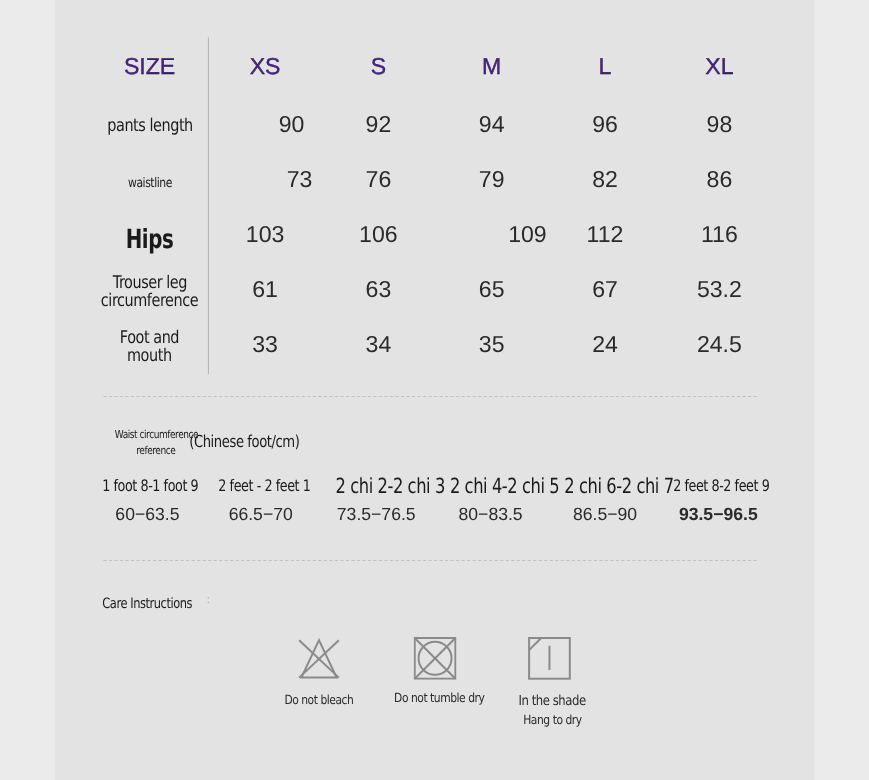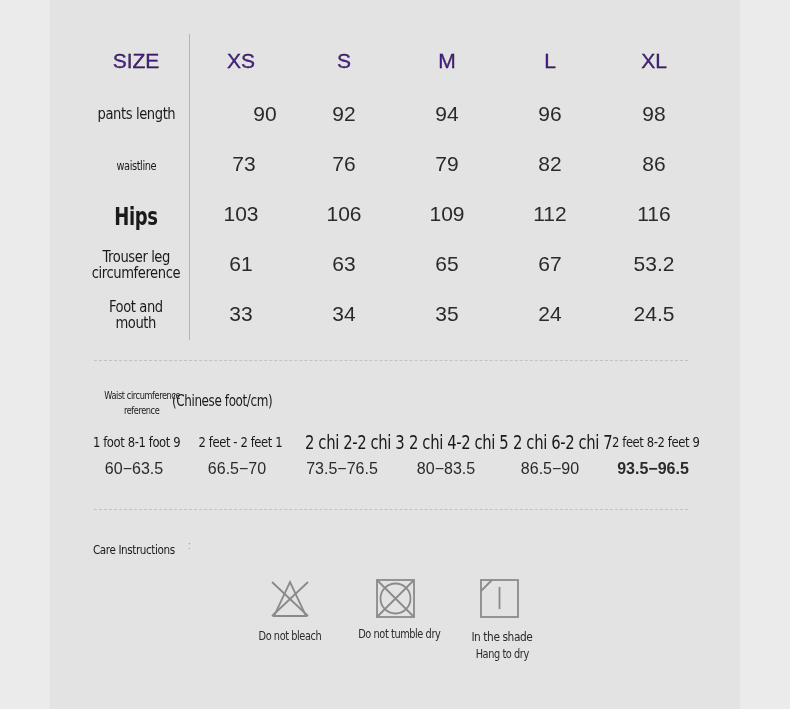--- a/index.html
+++ b/index.html
@@ -45,30 +45,30 @@
 <div class="vsep"></div>
 
 <div class="abs cond rowlbl" style="left:136px; top:106px;"><span>pants length</span></div>
 <div class="abs val" style="left:241px; top:102px;margin-left:24px;">90</div>
 <div class="abs val" style="left:344px; top:102px;">92</div>
 <div class="abs val" style="left:447px; top:102px;">94</div>
 <div class="abs val" style="left:550px; top:102px;">96</div>
 <div class="abs val" style="left:654px; top:102px;">98</div>
 
 <div class="abs cond rowlbl" style="left:136px; top:158px; font-size:12px;"><span>waistline</span></div>
-<div class="abs val" style="left:244px; top:152px;">73</div>
+<div class="abs val" style="left:234px; top:152px;text-align:right;">73</div>
 <div class="abs val" style="left:344px; top:152px;">76</div>
 <div class="abs val" style="left:447px; top:152px;">79</div>
 <div class="abs val" style="left:550px; top:152px;">82</div>
 <div class="abs val" style="left:654px; top:152px;">86</div>
 
 <div class="abs cond rowlbl" style="left:136px; top:203px; font-size:24px; line-height:28px; font-weight:bold;"><span style="transform:scaleX(0.75);">Hips</span></div>
 <div class="abs val" style="left:241px; top:202px;">103</div>
 <div class="abs val" style="left:344px; top:202px;">106</div>
-<div class="abs val" style="left:447px; top:202px;">109</div>
+<div class="abs val" style="left:447px; top:202px;text-align:right;">109</div>
 <div class="abs val" style="left:550px; top:202px;">112</div>
 <div class="abs val" style="left:654px; top:202px;">116</div>
 
 <div class="abs cond rowlbl" style="left:136px; top:249px;"><span>Trouser leg</span><br><span>circumference</span></div>
 <div class="abs val" style="left:241px; top:252px;">61</div>
 <div class="abs val" style="left:344px; top:252px;">63</div>
 <div class="abs val" style="left:447px; top:252px;">65</div>
 <div class="abs val" style="left:550px; top:252px;">67</div>
 <div class="abs val" style="left:654px; top:252px;">53.2</div>
 

